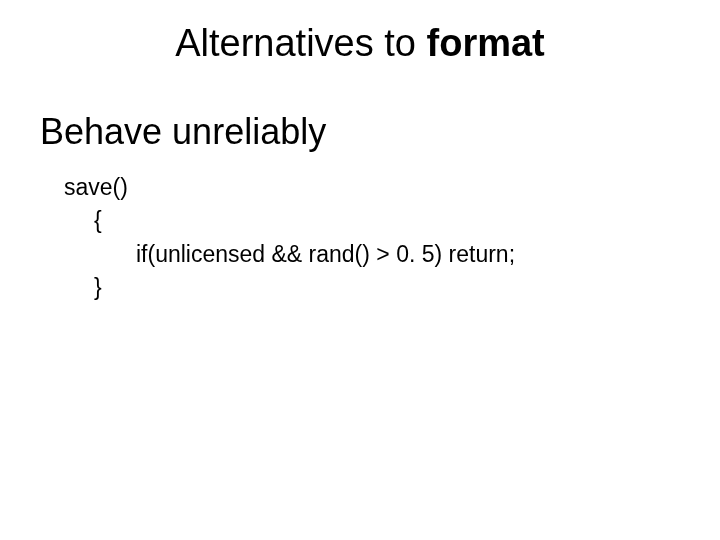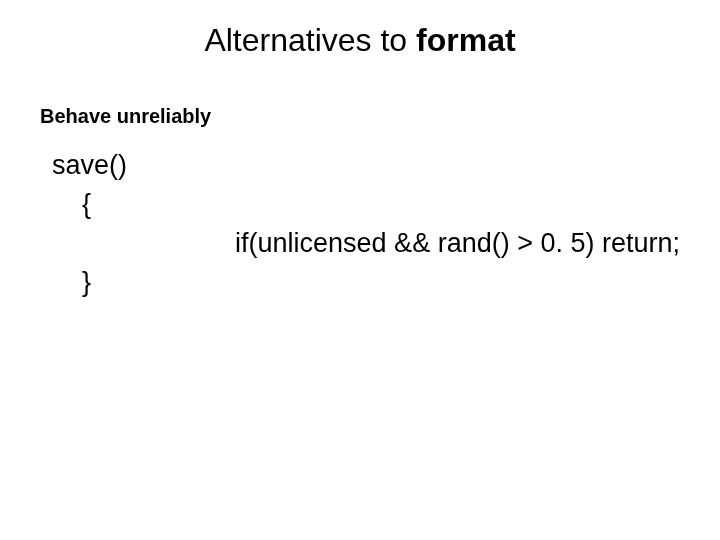--- a/index.html
+++ b/index.html
@@ -14,50 +14,49 @@
       font-family: Arial, Helvetica, sans-serif;
       color: #000000;
       overflow: hidden;
     }
     .slide {
       width: 100%;
       height: 100%;
       padding: 22px 40px 40px 40px;
     }
     .title {
-      font-size: 32px;
+      font-size: 38px;
       font-weight: 400;
       text-align: center;
       margin-bottom: 46px;
       letter-spacing: 0px;
     }
     .title .bold-word {
       font-weight: 700;
     }
     .subtitle {
-      font-size: 20px;
-      font-weight: 700;
+      font-size: 36px;
+      font-weight: 400;
       margin-left: 0px;
       margin-bottom: 18px;
     }
     .code-block {
-      margin-left: 12px;
-      font-size: 27px;
+      margin-left: 24px;
+      font-size: 23px;
       line-height: 1.45;
       font-family: Arial, Helvetica, sans-serif;
     }
     .code-line {
       white-space: pre;
     }
     .indent-1 {
       padding-left: 30px;
     }
     .indent-2 {
       padding-left: 72px;
-      text-align: right;
     }
   </style>
 </head>
 <body>
 
 <div class="slide">
   <h1 class="title">
     <span>Alternatives to </span><span class="bold-word">format</span>
   </h1>
   <div class="subtitle">Behave unreliably</div>

